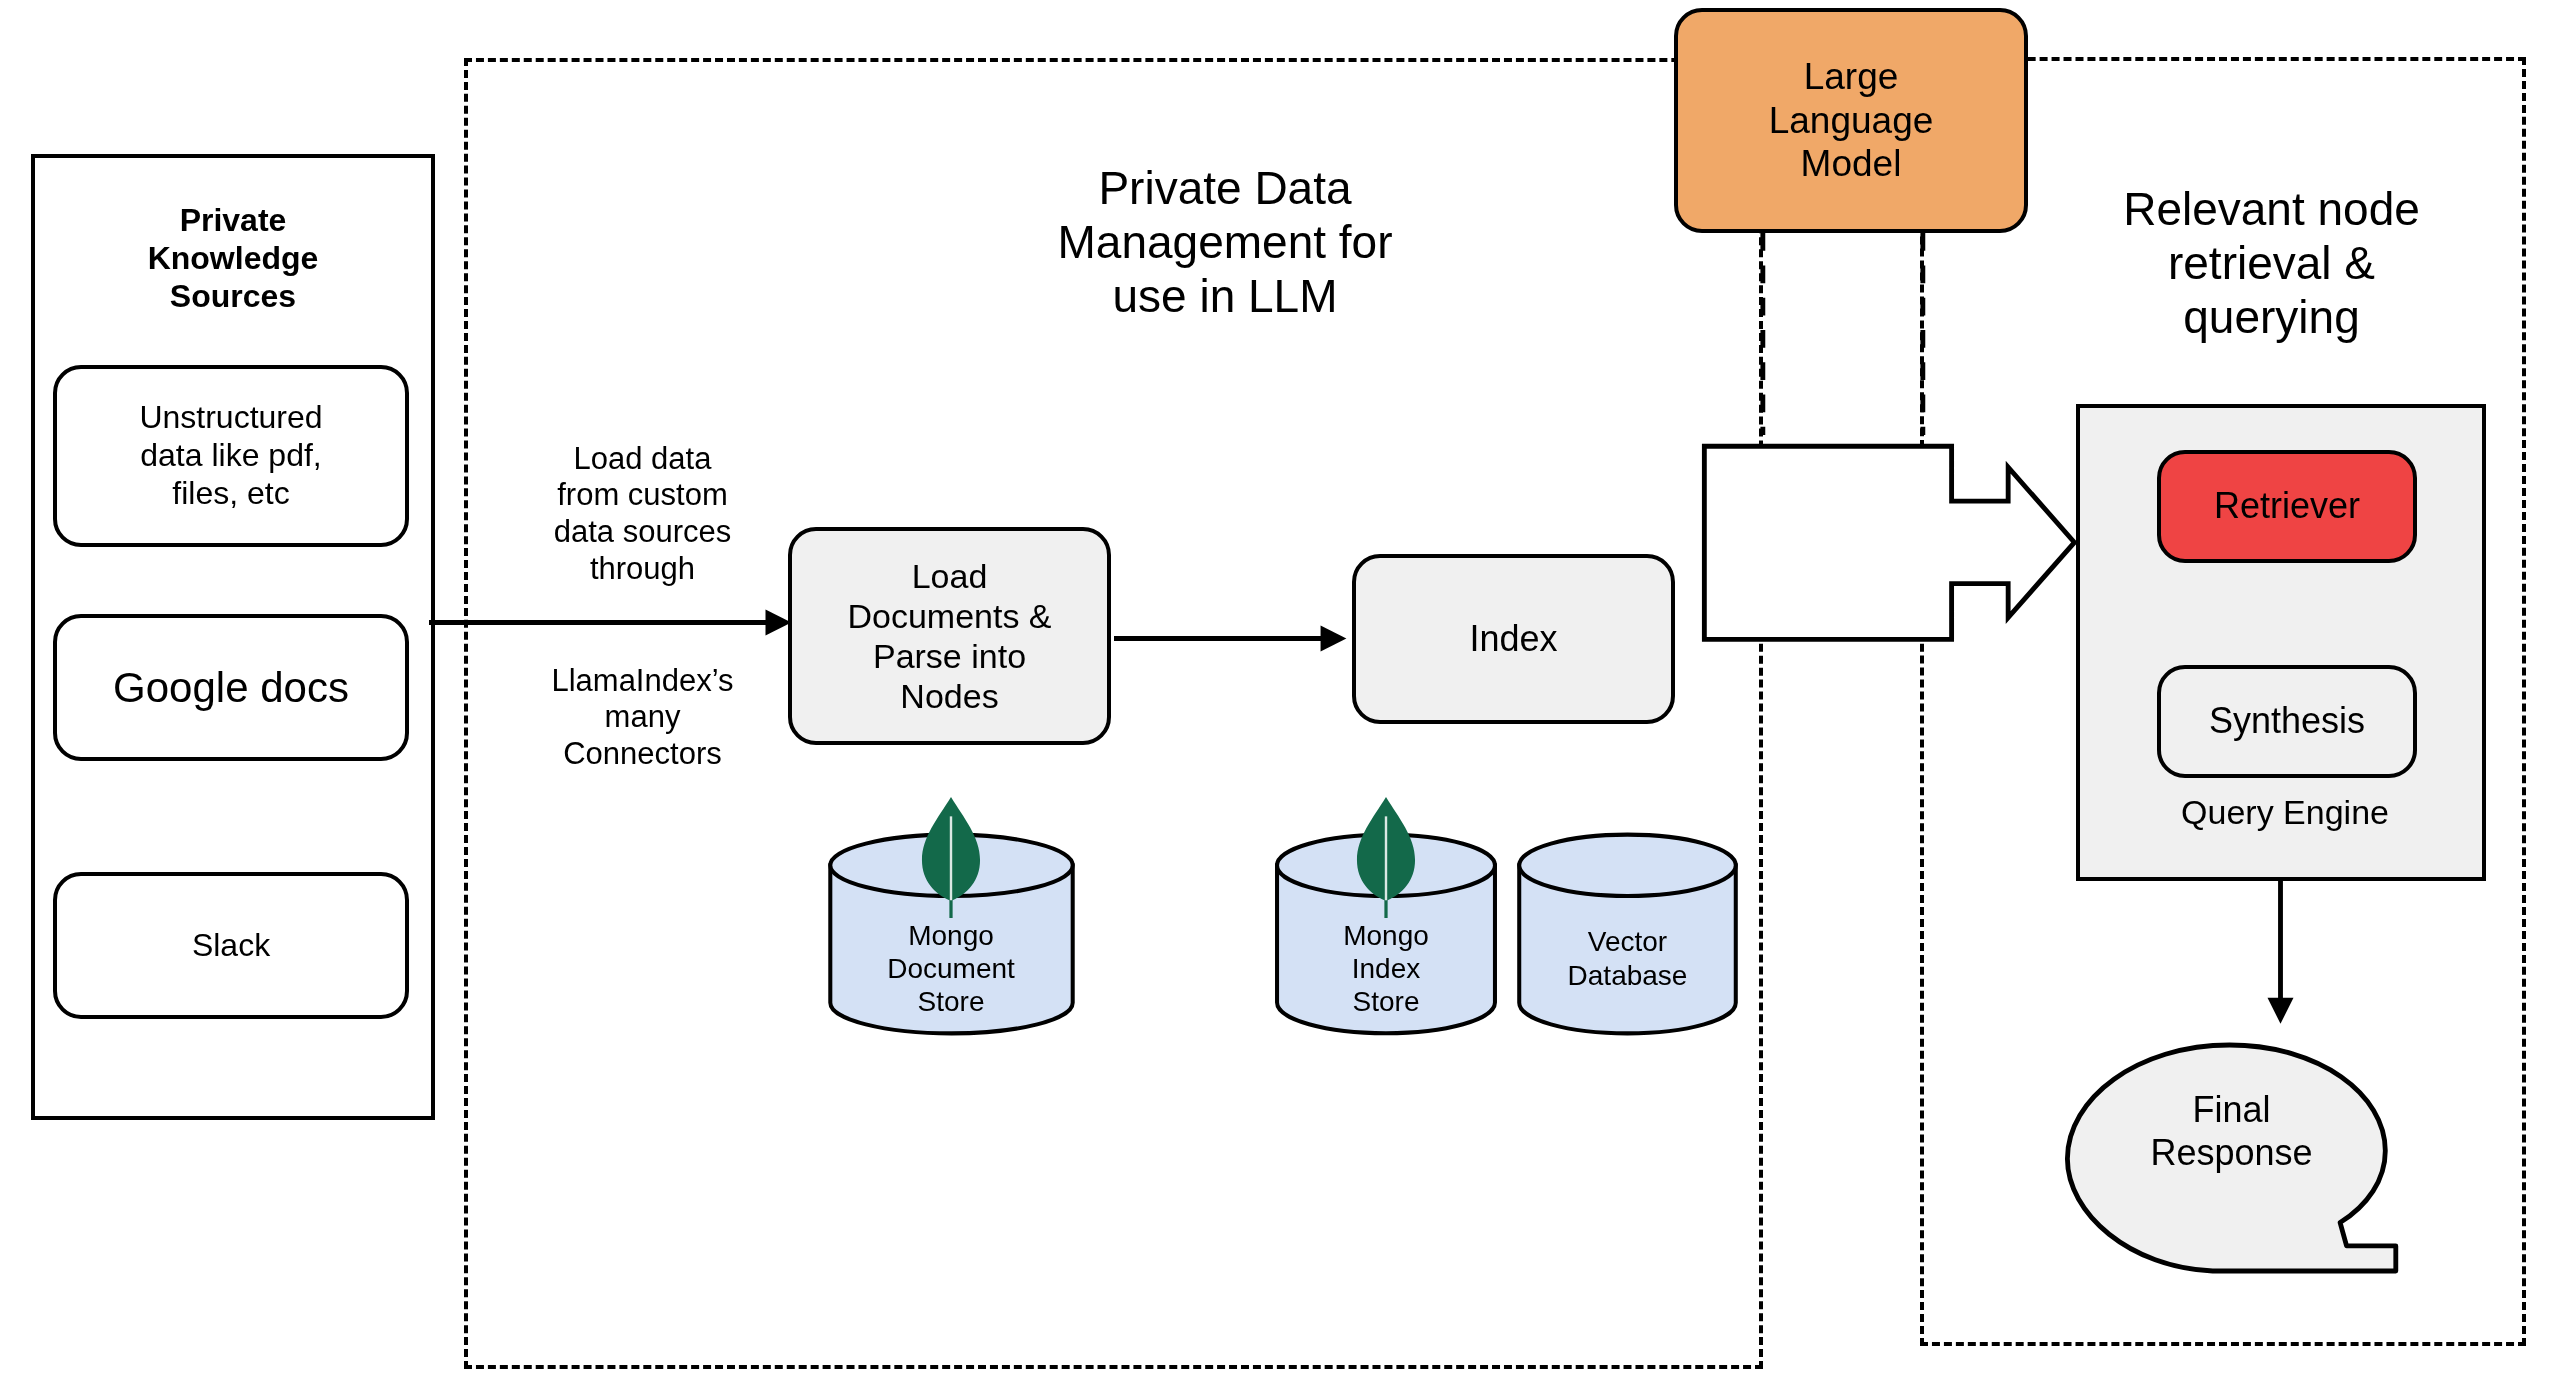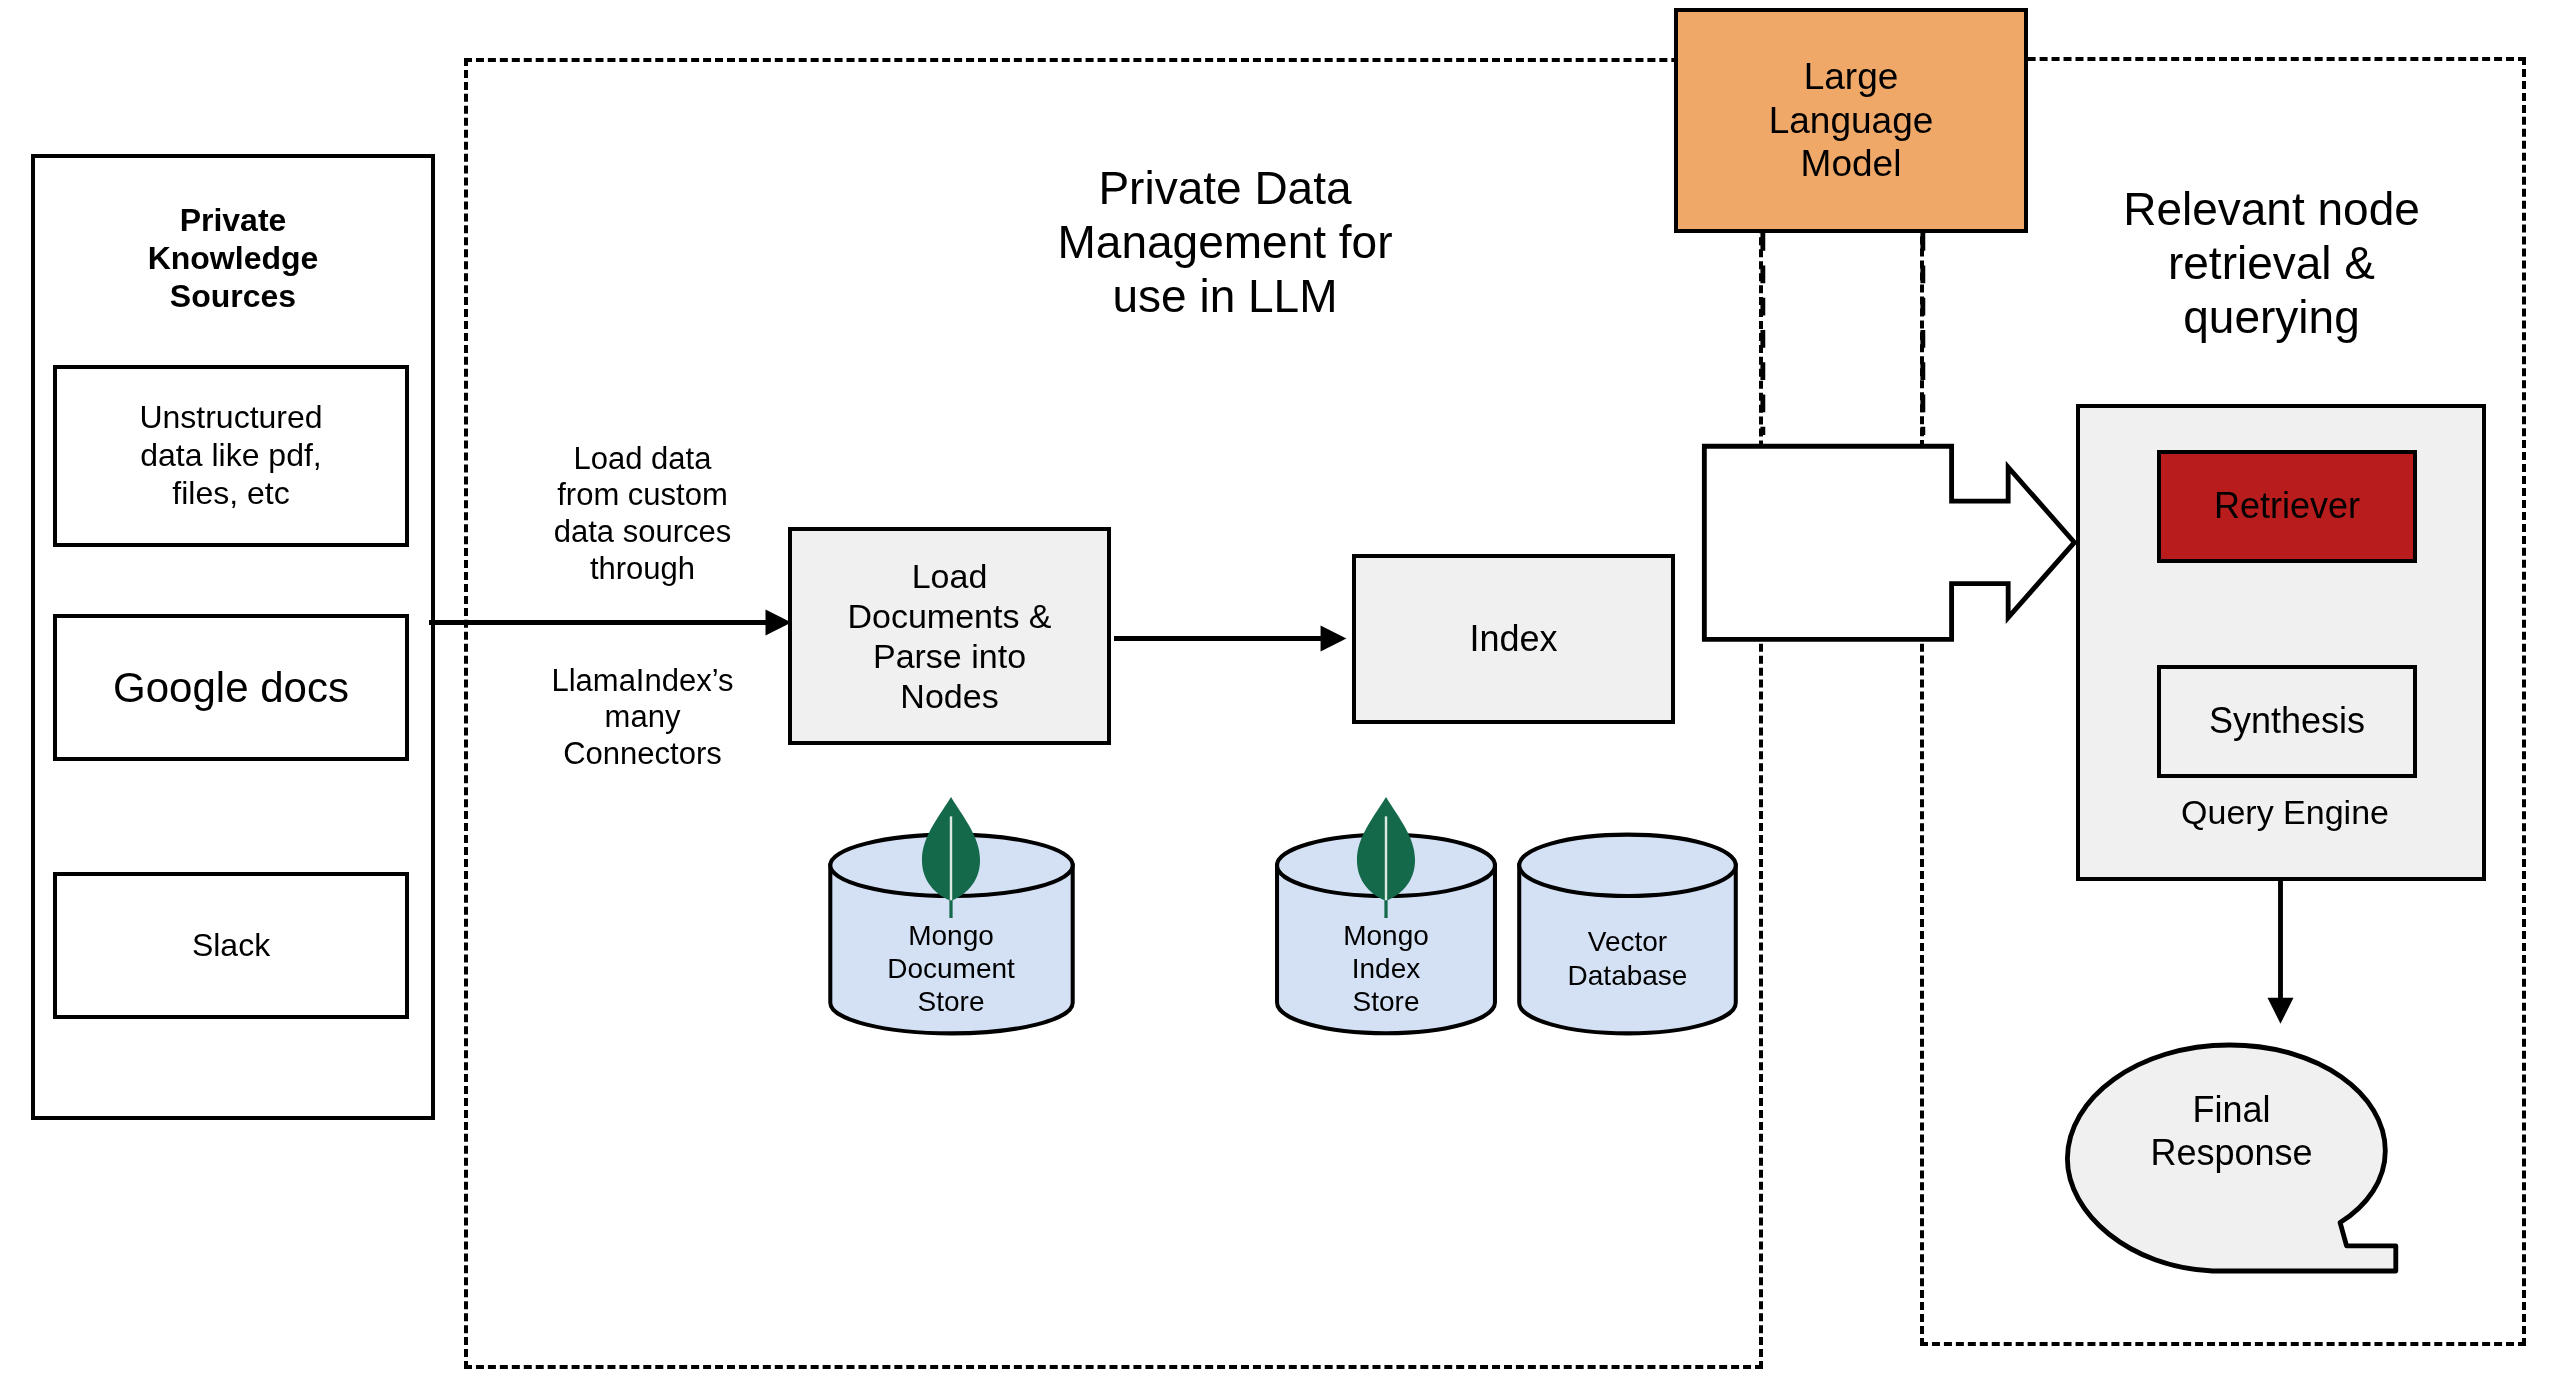--- a/index.html
+++ b/index.html
@@ -5,21 +5,21 @@
   html,body{margin:0;padding:0;background:#ffffff;}
   #stage{
     position:relative;
     width:2576px;height:1394px;
     background:#ffffff;
     font-family:"Liberation Sans",sans-serif;
     color:#000000;
     overflow:hidden;
   }
   .abs{position:absolute;box-sizing:border-box;}
-  .ctr{display:flex;align-items:center;justify-content:center;text-align:center;}
+  .ctr{display:flex;align-items:center;justify-content:center;text-align:center;border-radius:28px;}
   .solidbox{border:4px solid #000;}
   .dashpanel{border:4.9px dashed #000;background:transparent;}
   .graybox{background:#f0f0f0;border:4px solid #000;}
   .label{white-space:pre-line;line-height:1.18;}
   svg{display:block;overflow:visible;}
 </style>
 </head>
 <body>
 
 <div id="stage">
@@ -122,21 +122,21 @@
 
   <svg class="abs" style="left:1701px;top:443px;width:380px;height:202px;" viewBox="0 0 470 250" width="380" height="202">
     <path d="M4,4 L310,4 L310,72 L380,72 L380,30 L462,123 L380,216 L380,174 L310,174 L310,243 L4,243 Z" fill="#ffffff" stroke="#000" stroke-width="6" stroke-linejoin="miter"></path>
   </svg>
 
   <div class="abs ctr label" style="left:2021px;top:162px;width:501px;height:202px;font-size:46px;">Relevant node
 retrieval &amp;
 querying</div>
 
   <div class="abs graybox" style="left:2076px;top:404px;width:410px;height:477px;">
-    <div class="abs ctr label" style="left:77px;top:42px;width:260px;height:113px;border:4px solid #000;background:#b91c1c;font-size:36px;">Retriever</div>
+    <div class="abs ctr label" style="left:77px;top:42px;width:260px;height:113px;border:4px solid #000;background:#ef4444;font-size:36px;">Retriever</div>
     <div class="abs ctr label" style="left:77px;top:257px;width:260px;height:113px;border:4px solid #000;background:#f0f0f0;font-size:36px;">Synthesis</div>
     <div class="abs ctr label" style="left:16px;top:380px;width:378px;height:49px;font-size:34px;text-align:right;">Query Engine</div>
   </div>
 
   <svg class="abs" style="left:2256px;top:881px;width:49px;height:146px;" viewBox="0 0 60 180" width="49" height="146">
     <line x1="30" y1="0" x2="30" y2="152" stroke="#000" stroke-width="6"></line>
     <polygon points="30,176 14,144 46,144" fill="#000"></polygon>
   </svg>
 
   <svg class="abs" style="left:2062px;top:1041px;width:340px;height:234px;" viewBox="0 0 420 290" width="340" height="234">

